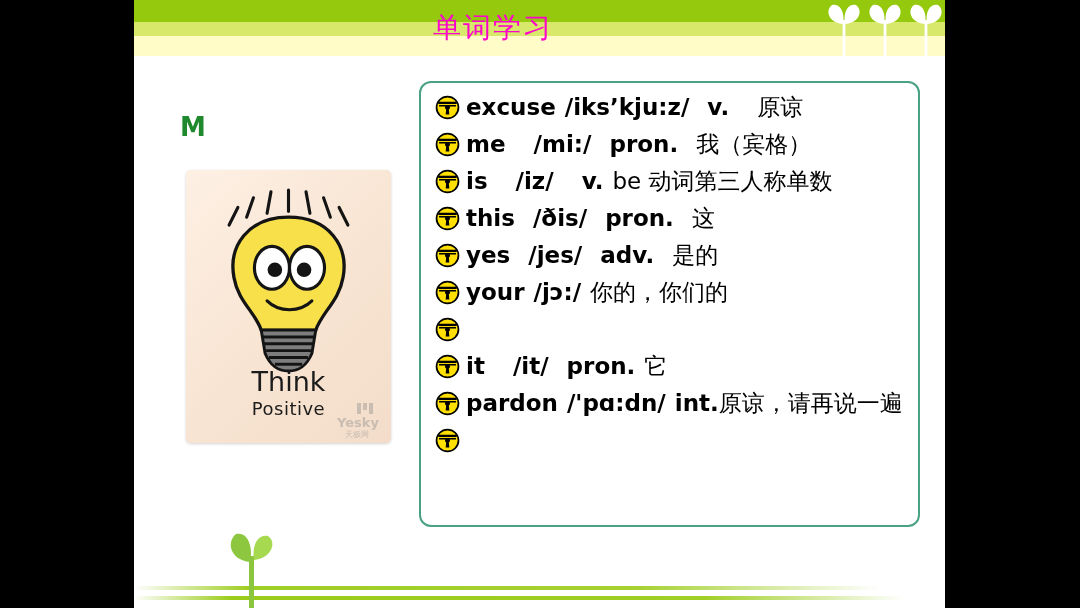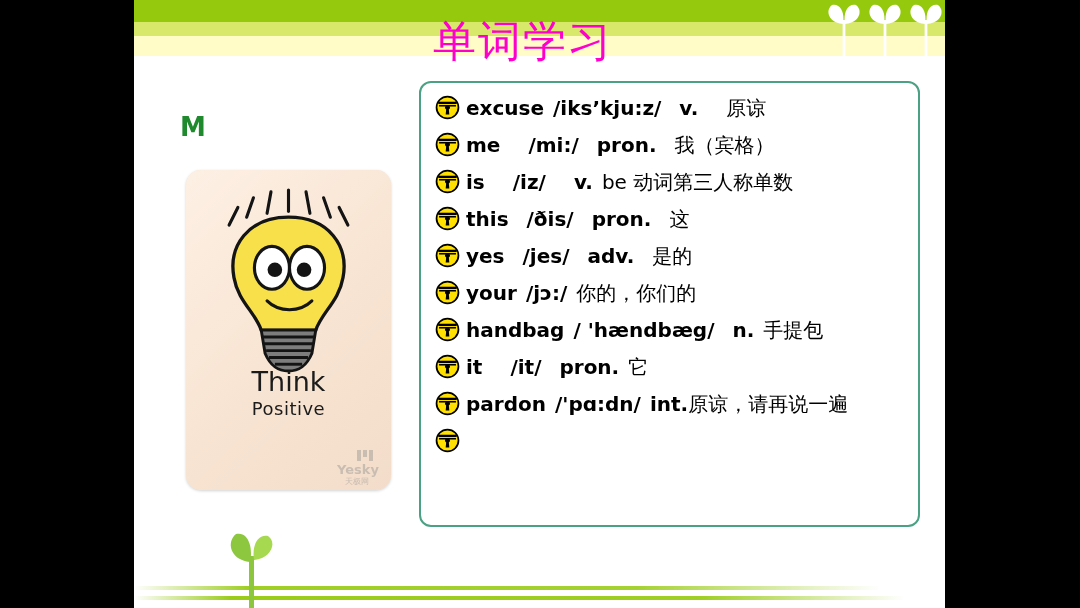--- a/index.html
+++ b/index.html
@@ -15,30 +15,30 @@
   #band-green{top:0;height:22px;background:#95c90d;}
   #band-lime{top:22px;height:14px;background:#d7e86a;}
   #band-cream{top:36px;height:20px;background:#fffcc8;}
 
   
   #sprouts{position:absolute;top:0;left:690px;width:121px;height:56px;}
   .sprout{position:absolute;top:4px;width:40px;height:52px;}
 
   
   #title{
-    position:absolute;left:299px;top:20px;
-    font-size:43px;font-weight:400;color:#ff00cc;
+    position:absolute;left:299px;top:14px;
+    font-size:28px;font-weight:400;color:#ff00cc;
     font-family:"DejaVu Sans","Liberation Sans",sans-serif;
     letter-spacing:2px;white-space:nowrap;line-height:1;
   }
 
   
   #card{
-    position:absolute;left:52px;top:170px;width:205px;height:320px;
-    background:#fbeadb;border-radius:15px;
+    position:absolute;left:52px;top:170px;width:205px;height:273px;
+    background:#fbeadb;border-radius:5px;
     box-shadow:0 1px 3px rgba(0,0,0,.18);
     overflow:hidden;
   }
   #card-inner{position:absolute;inset:0;background:
       linear-gradient(135deg,#fdf0e4 0%,#f8e4d2 55%,#f3ddca 100%);}
   #bulb-wrap{position:absolute;left:0;top:18px;width:100%;height:185px;}
   #think{
     position:absolute;left:0;top:198px;width:100%;text-align:center;
     font-family:"DejaVu Sans","Liberation Sans",sans-serif;
     color:#1b1b1b;
@@ -64,21 +64,21 @@
     box-sizing:border-box;
   }
   #wordlist{position:absolute;left:0;top:6px;width:100%;}
   .row{
     display:flex;align-items:center;
     height:37px;padding-left:14px;
     white-space:nowrap;
   }
   .bullet{flex:0 0 auto;width:25px;height:25px;margin-right:6px;}
   .rowtext{
-    font-size:20px;color:#000;line-height:1;
+    font-size:23px;color:#000;line-height:1;
     font-family:"DejaVu Sans","Liberation Sans",sans-serif;
   }
   .w{font-weight:bold;}
   .ph{font-weight:bold;}
   .pos{font-weight:bold;}
   .cn{font-weight:400;font-family:"DejaVu Sans","Liberation Sans",sans-serif;}
   .sp1{display:inline-block;width:9px;}
   .sp2{display:inline-block;width:18px;}
   .sp3{display:inline-block;width:28px;}
 
@@ -230,21 +230,20 @@
             </svg>
             <span class="rowtext"><span class="w">your</span><span class="sp1"></span><span class="ph">/jɔ:/</span><span class="sp1"></span><span class="cn">你的，你们的</span></span>
           </div>
           <div class="row">
             <svg class="bullet" viewBox="0 0 26 26">
               <circle cx="13" cy="13" r="11.4" fill="#ffe000" stroke="#000" stroke-width="1.8"></circle>
               <path d="M3.4 8.2 H22.6" stroke="#000" stroke-width="2.4"></path>
               <path d="M4.2 11.2 H21.8" stroke="#000" stroke-width="1.6"></path>
               <path d="M13 10.5 C 11.4 10.5 10.4 11.7 10.4 13 C 10.4 13.9 10.9 14.6 11.6 15 L11.1 20.2 H14.9 L14.4 15 C 15.1 14.6 15.6 13.9 15.6 13 C 15.6 11.7 14.6 10.5 13 10.5 Z" fill="#000"></path>
             </svg>
-            <span class="rowtext"><span class="w">handbag</span><span class="sp1"></span><span class="ph">/ 'hændbæg/</span><span class="sp2"></span><span class="pos">n.</span><span class="sp1"></span><span class="cn">手提包</span></span>
           </div>
           <div class="row">
             <svg class="bullet" viewBox="0 0 26 26">
               <circle cx="13" cy="13" r="11.4" fill="#ffe000" stroke="#000" stroke-width="1.8"></circle>
               <path d="M3.4 8.2 H22.6" stroke="#000" stroke-width="2.4"></path>
               <path d="M4.2 11.2 H21.8" stroke="#000" stroke-width="1.6"></path>
               <path d="M13 10.5 C 11.4 10.5 10.4 11.7 10.4 13 C 10.4 13.9 10.9 14.6 11.6 15 L11.1 20.2 H14.9 L14.4 15 C 15.1 14.6 15.6 13.9 15.6 13 C 15.6 11.7 14.6 10.5 13 10.5 Z" fill="#000"></path>
             </svg>
             <span class="rowtext"><span class="w">it</span><span class="sp3"></span><span class="ph">/it/</span><span class="sp2"></span><span class="pos">pron.</span><span class="sp1"></span><span class="cn">它</span></span>
           </div>

